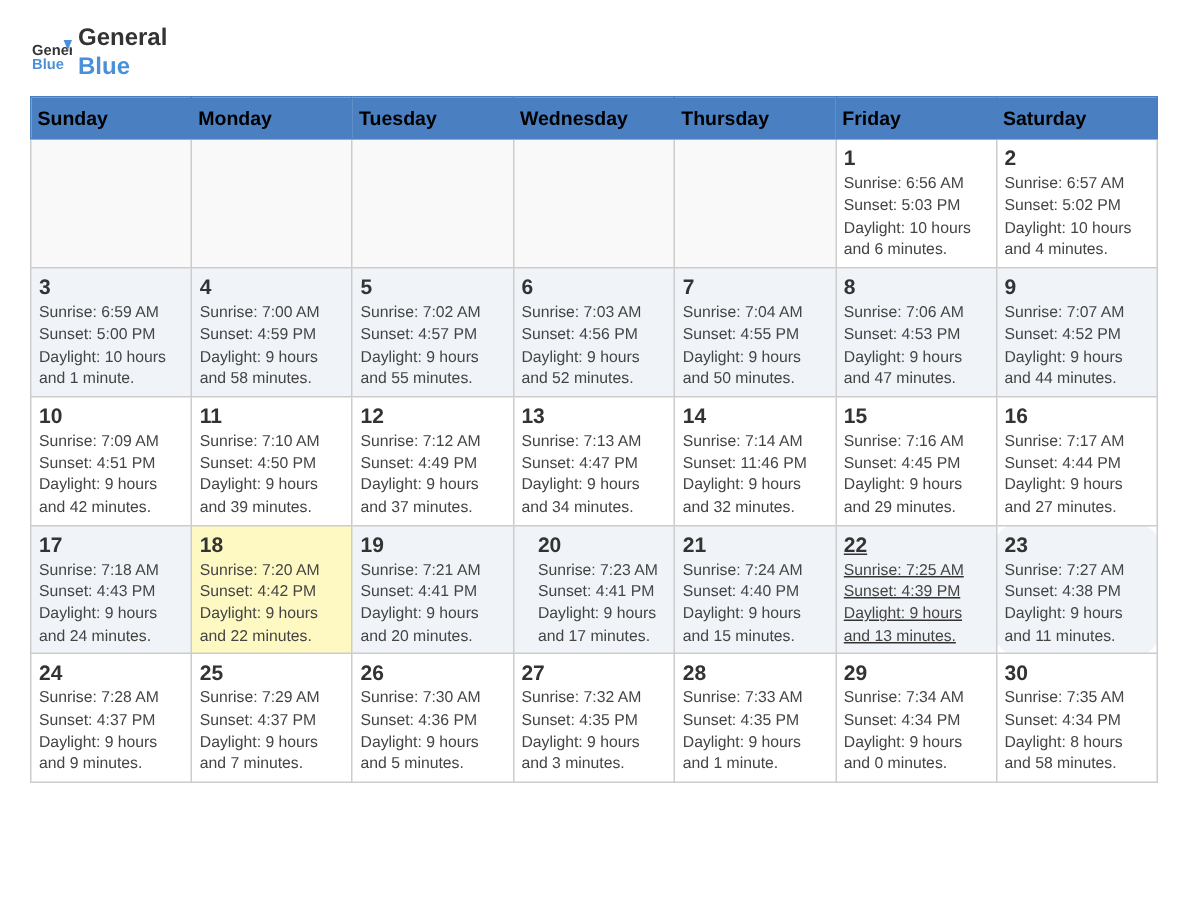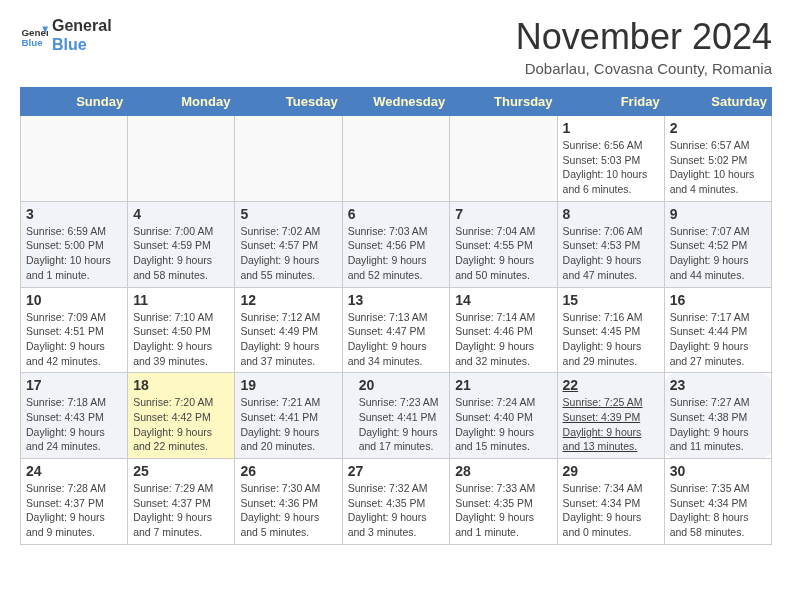--- a/index.html
+++ b/index.html
@@ -5,21 +5,21 @@
     * { box-sizing: border-box; margin: 0; padding: 0; }
     body { font-family: Arial, sans-serif; background: #fff; width: 792px; min-height: 612px; }
     .container { padding: 16px 20px; }
     .header { display: flex; align-items: flex-start; justify-content: space-between; margin-bottom: 10px; }
     .logo { display: flex; align-items: center; gap: 4px; }
     .logo-icon { width: 28px; height: 28px; }
     .title-area { text-align: right; }
     .month-title { font-size: 36px; color: #333; font-weight: normal; }
     .location { font-size: 15px; color: #555; margin-top: 2px; }
     .calendar { width: 100%; border-collapse: collapse; }
-    .calendar th { background: #4a7fc1; color: #fef9c3; padding: 6px 4px; font-size: 13px; font-weight: bold; text-align: right; border: 1px solid #4a7fc1; }
+    .calendar th { background: #4a7fc1; color: #000000; padding: 6px 4px; font-size: 13px; font-weight: bold; text-align: left; border: 1px solid #4a7fc1; }
     .calendar td { border: 1px solid #ccc; vertical-align: top; padding: 4px 5px; width: 108px; min-height: 80px; font-size: 11px; color: #333; background: #fff; }
     .calendar td.empty { background: #f9f9f9; }
     .calendar tr:nth-child(even) td:not(.empty) { background: #f5f5f5; }
     .day-num { font-size: 14px; font-weight: bold; color: #333; margin-bottom: 2px; }
     .day-info { font-size: 10.5px; color: #444; line-height: 1.4; }
     .calendar tbody tr td { height: 85px; }
   </style>
 </head>
 <body>
 
@@ -29,24 +29,20 @@
       <svg class="logo-icon" viewBox="0 0 40 40" xmlns="http://www.w3.org/2000/svg">
         <text x="2" y="22" font-size="14" font-weight="bold" fill="#333">General</text>
         <text x="2" y="36" font-size="14" font-weight="bold" fill="#4a90d9">Blue</text>
         <polygon points="32,8 40,8 36,18" fill="#4a90d9"></polygon>
       </svg>
       <div style="display:flex;flex-direction:column;line-height:1.2;">
         <span style="font-size:16px;font-weight:bold;color:#333;">General</span>
         <span style="font-size:16px;font-weight:bold;color:#4a90d9;">Blue</span>
       </div>
     </div>
-    <div class="title-area">
-      <div class="month-title">November 2024</div>
-      <div class="location">Dobarlau, Covasna County, Romania</div>
-    </div>
   </div>
 
   <table class="calendar">
     <thead>
       <tr>
         <th>Sunday</th>
         <th>Monday</th>
         <th>Tuesday</th>
         <th>Wednesday</th>
         <th>Thursday</th>
@@ -139,21 +135,21 @@
           </td>
           <td>
             <div class="day-num">13</div>
             <div class="day-info">Sunrise: 7:13 AM
 Sunset: 4:47 PM
 Daylight: 9 hours and 34 minutes.</div>
           </td>
           <td>
             <div class="day-num">14</div>
             <div class="day-info">Sunrise: 7:14 AM
-Sunset: 4:46 PM
+Sunset: 11:46 PM
 Daylight: 9 hours and 32 minutes.</div>
           </td>
           <td>
             <div class="day-num">15</div>
             <div class="day-info">Sunrise: 7:16 AM
 Sunset: 4:45 PM
 Daylight: 9 hours and 29 minutes.</div>
           </td>
           <td>
             <div class="day-num">16</div>

